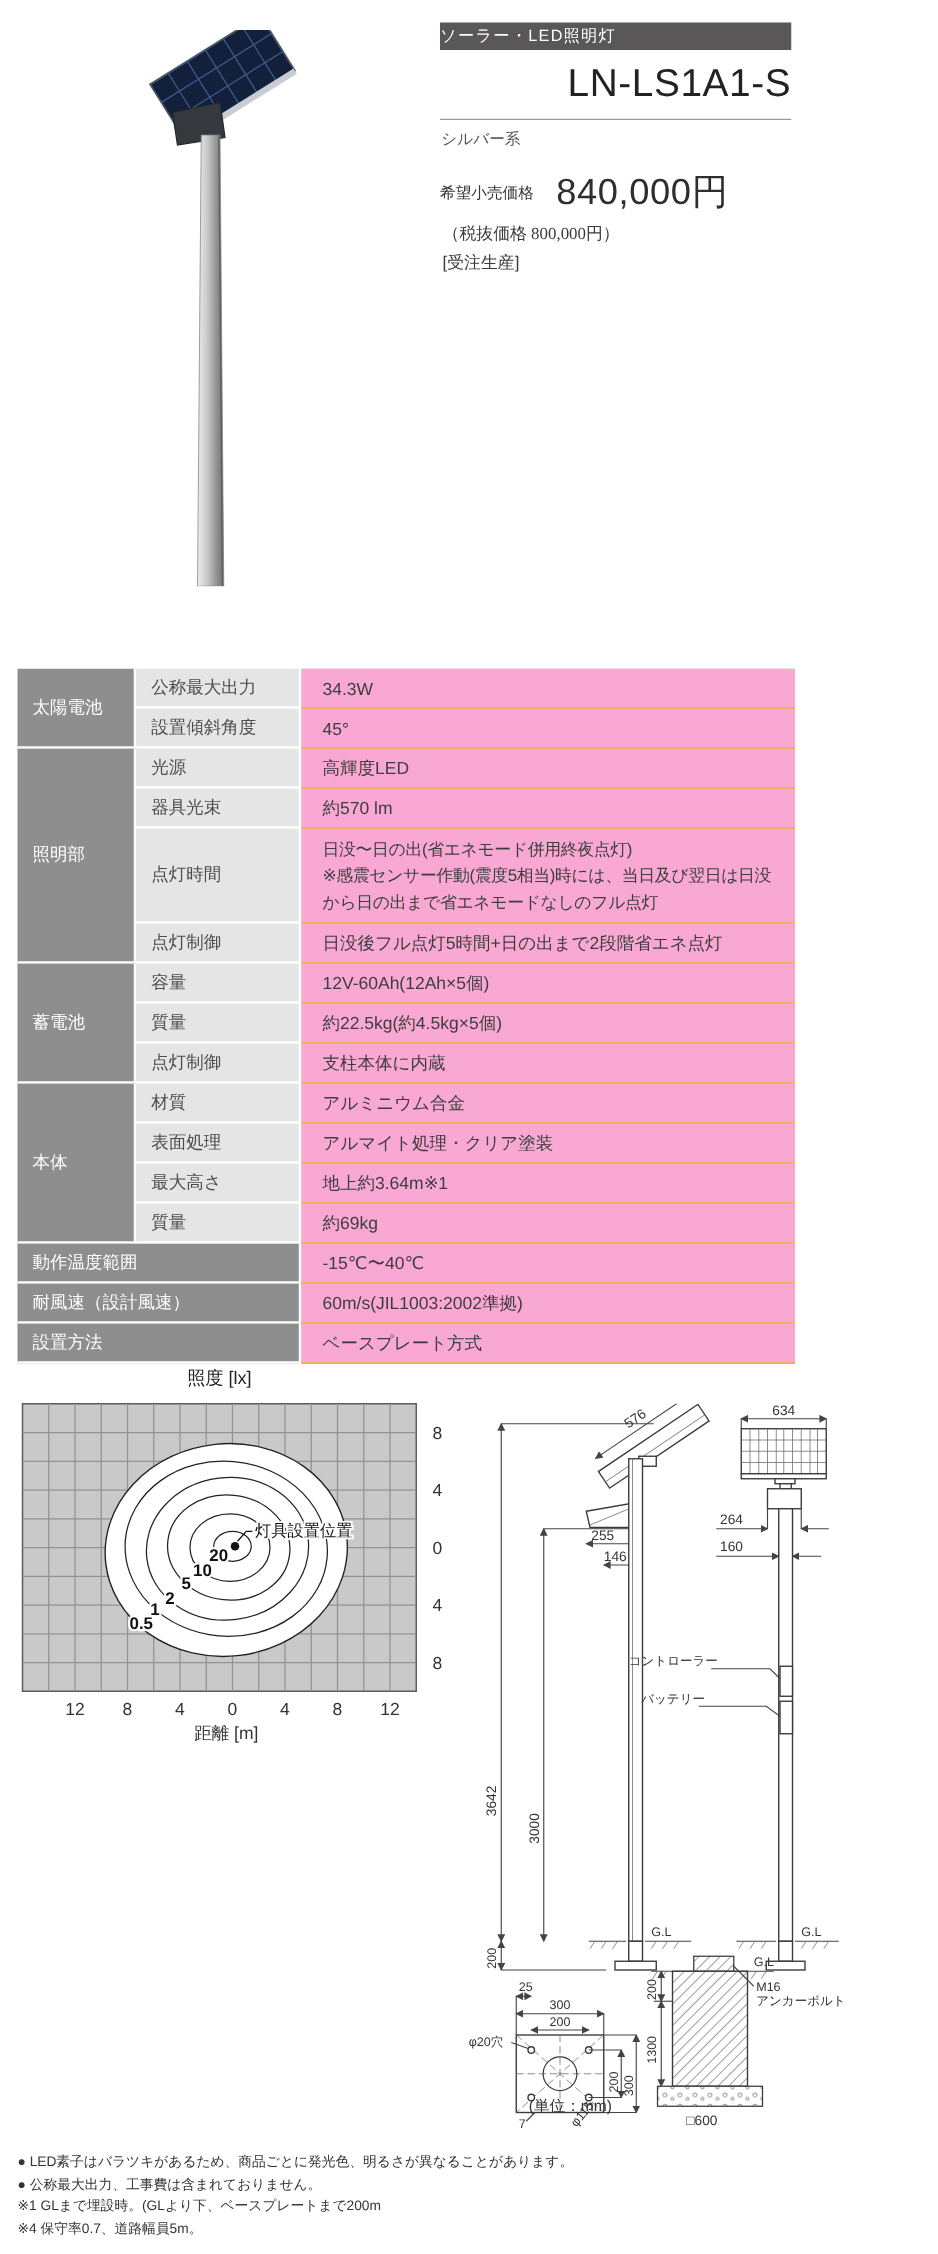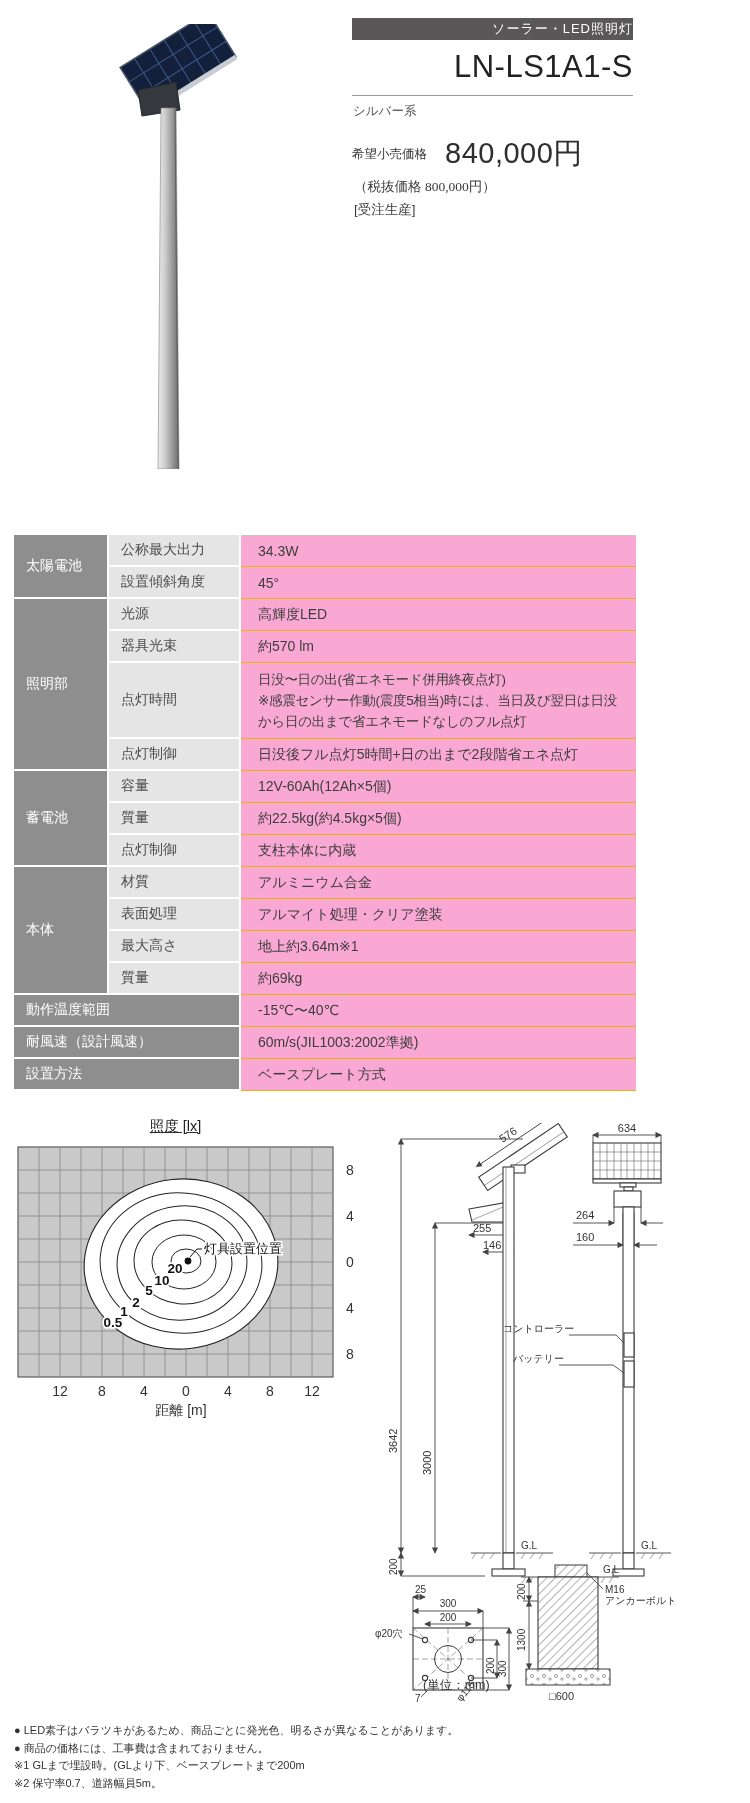--- a/index.html
+++ b/index.html
@@ -2,21 +2,21 @@
 <html><head>
 <meta charset="utf-8">
 <style>
   html,body{margin:0;padding:0;background:#fff;}
   body{width:750px;height:1803px;position:relative;overflow:hidden;
        font-family:"Liberation Sans","DejaVu Sans",sans-serif;color:#333;}
 
   
   .hdr{position:absolute;left:352px;top:18px;width:281px;}
   .badge{height:22px;background:#595757;color:#fff;font-size:13px;
-         text-align:right;line-height:22px;letter-spacing:1px;}
+         text-align:left;line-height:22px;letter-spacing:1px;}
   .model{font-size:31px;color:#222;letter-spacing:.5px;padding:9px 0 10px 1px;
          border-bottom:1px solid #9a9a9a;text-align:right;}
   .variant{font-size:12.5px;color:#555;padding:7px 0 0 1px;}
   .price-line{display:flex;align-items:center;gap:18px;margin-top:14px;}
   .price-label{font-size:12.5px;color:#333;}
   .price{font-size:29px;color:#2e2e2e;letter-spacing:.5px;}
   .tax{font-size:13.5px;color:#3a3a3a;margin-top:4px;padding-left:2px;font-family:Liberation Serif, serif;}
   .order{font-size:13.5px;color:#3a3a3a;margin-top:5px;padding-left:2px;}
 
   
@@ -32,21 +32,21 @@
          border-right:2px solid #fff;border-bottom:2px solid #fff;}
   td.prop{background:#e5e5e5;color:#4d4d4d;padding-left:12px;
           border-right:2px solid #fff;border-bottom:2px solid #fff;font-family:Liberation Serif, serif;}
   td.val{background:#f9a8d4;color:#3d3d3d;padding:0 8px 0 17px;
          border-bottom:1px solid #eab308;}
   .spec tr:first-child td.val{border-top:1px solid #c6c6c6;}
   td.val-multi{white-space:pre-line;line-height:21px;font-size:13.5px;
                letter-spacing:-.3px;padding-top:6px;padding-bottom:6px;}
 
   
-  .chart{position:absolute;left:16px;top:1117px;width:368px;text-decoration:underline;}
+  .chart{position:absolute;left:16px;top:1093px;width:368px;}
   .chart-title{width:319px;text-align:center;font-size:14.5px;color:#222;margin-bottom:1px;}
   .tick{font-size:14px;fill:#333;}
   .clab{font-size:13.5px;font-weight:bold;fill:#111;
         paint-order:stroke;stroke:#fff;stroke-width:3.5px;}
   .mlab{font-size:13px;fill:#111;paint-order:stroke;stroke:#fff;stroke-width:3px;}
 
   
   .dims{position:absolute;left:373px;top:1123px;}
   .ln{stroke:#444;stroke-width:.9;fill:none;}
   .dim{stroke:#444;stroke-width:.9;fill:none;
@@ -419,16 +419,16 @@
     <line class="ln" x1="230" y1="466" x2="214" y2="450"></line>
     <rect x="153" y="546" width="84" height="16" fill="url(#gv)" stroke="#3a3a3a" stroke-width="1"></rect>
     <text class="dt" x="176" y="577">□600</text>
   </g>
 
   <text class="unit" x="50" y="566">(単位：mm)</text>
 </svg>
 
 <div class="notes">
   <div>● LED素子はバラツキがあるため、商品ごとに発光色、明るさが異なることがあります。</div>
-  <div>● 商品の価格には、工事費は含まれておりません。</div>
+  <div>● 公称最大出力、工事費は含まれておりません。</div>
   <div>※1 GLまで埋設時。(GLより下、ベースプレートまで200m</div>
-  <div>※2 保守率0.7、道路幅員5m。</div>
+  <div>※4 保守率0.7、道路幅員5m。</div>
 </div>
 
 </body></html>

